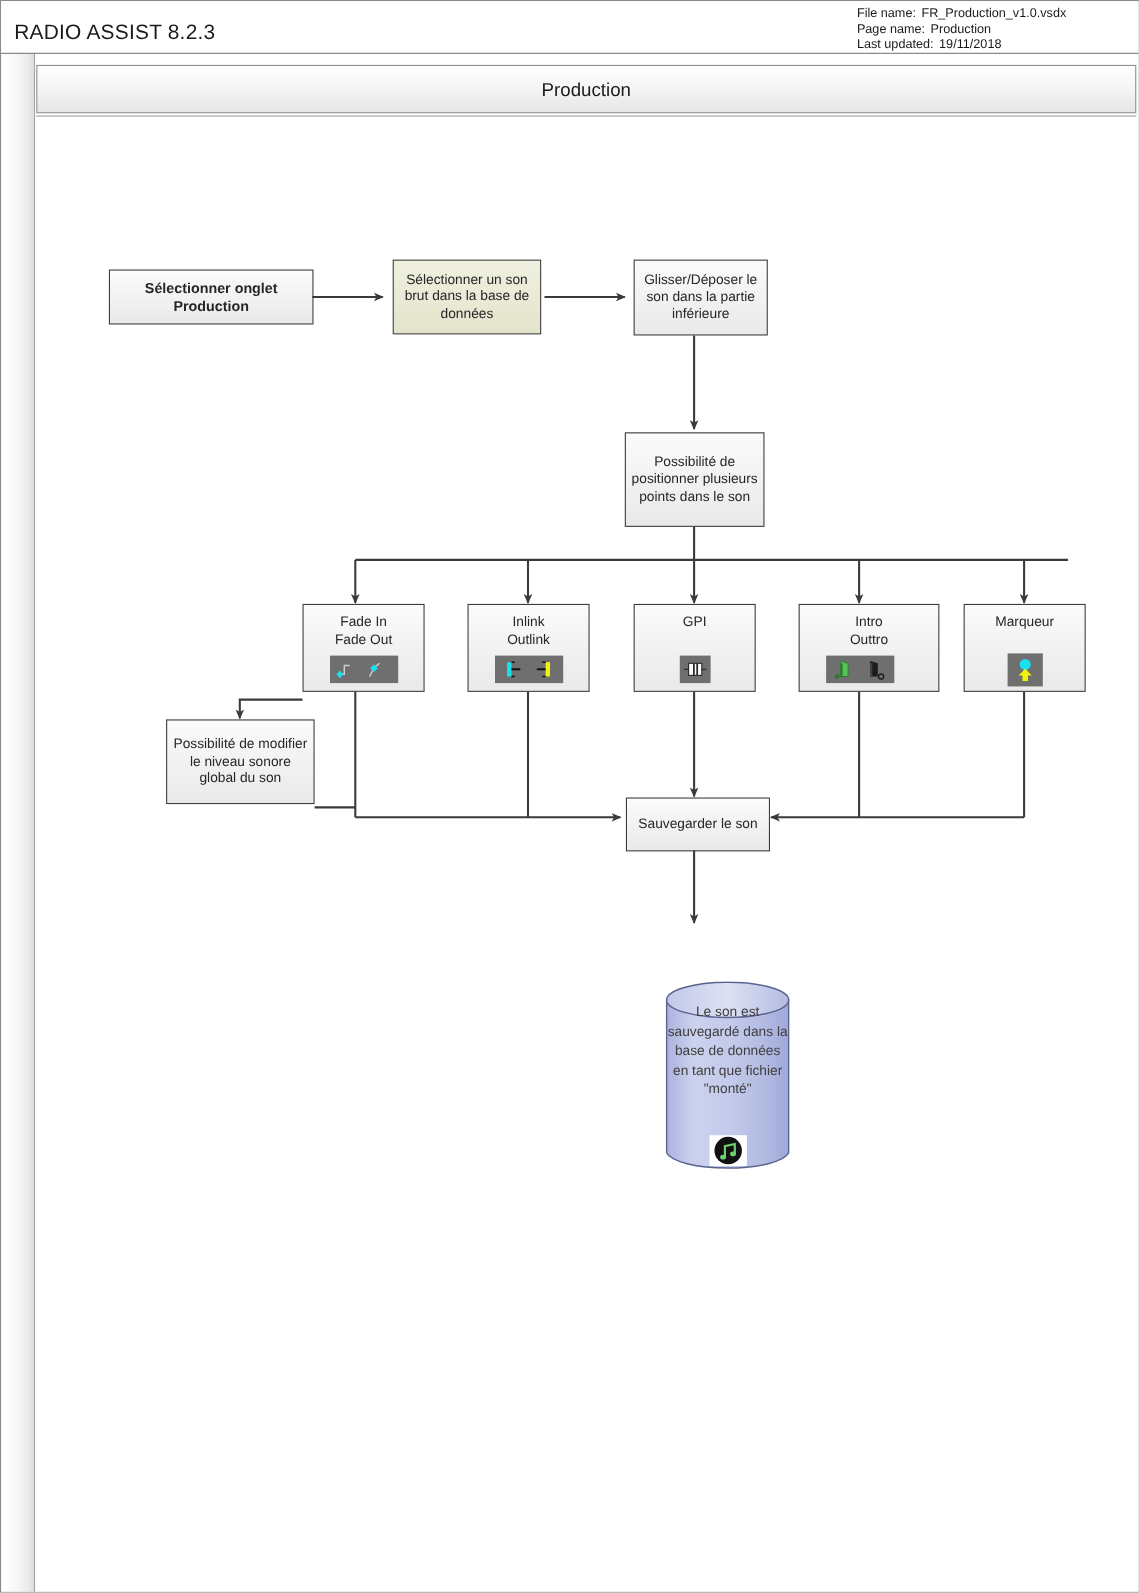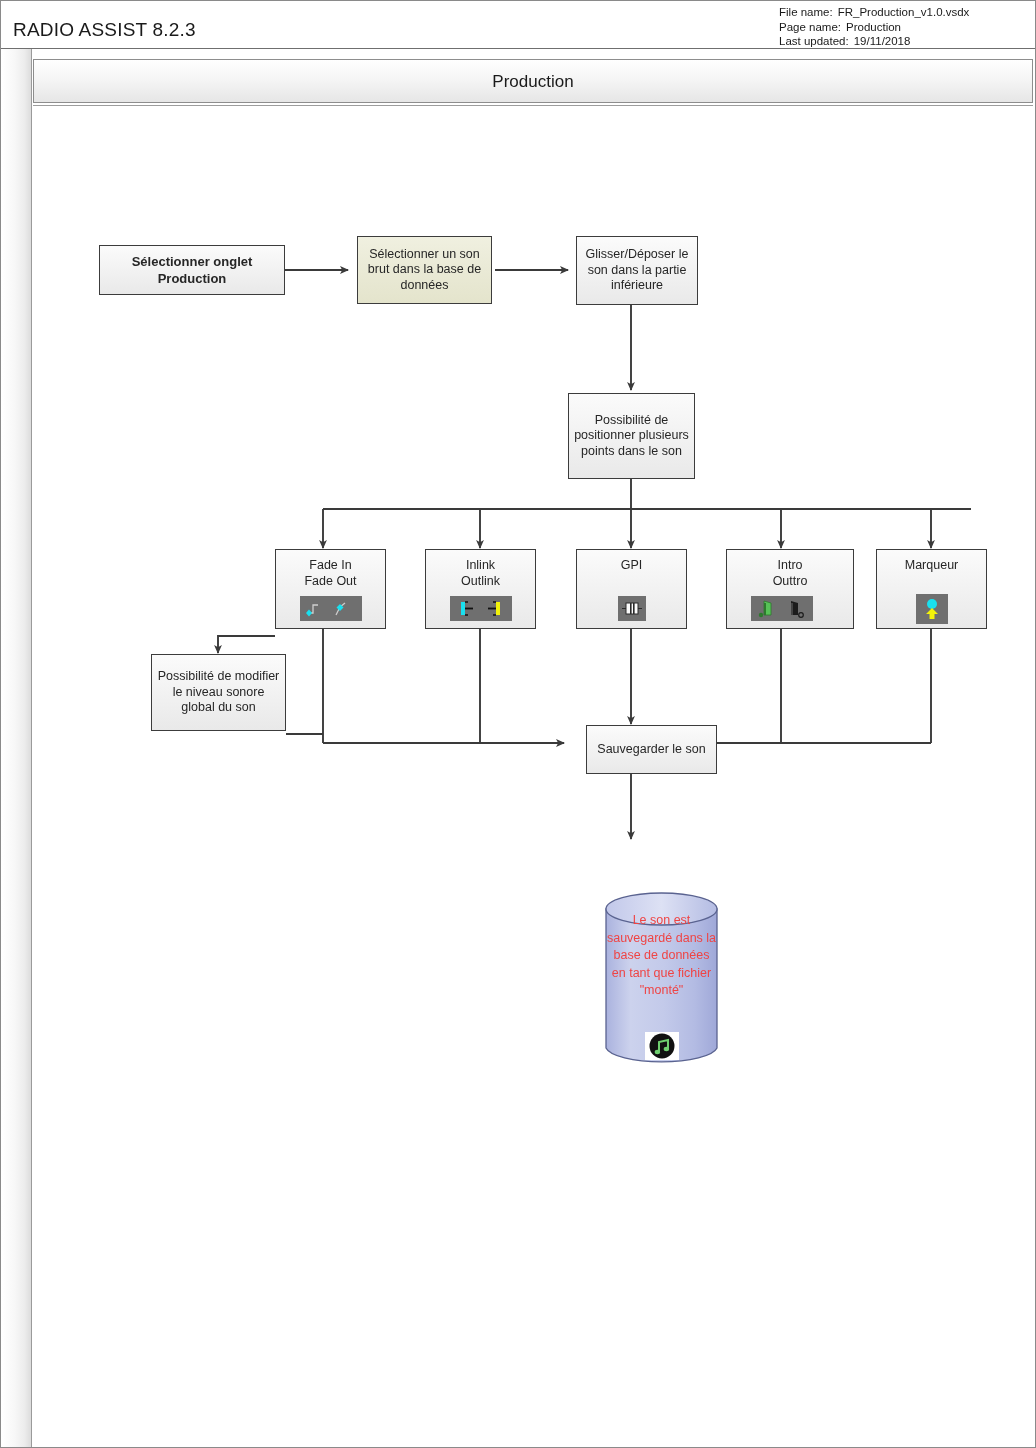--- a/index.html
+++ b/index.html
@@ -135,21 +135,21 @@
     left: 573px; top: 843px;
     width: 113px; height: 173px;
   }
   #db-text {
     position: absolute;
     left: 573px; top: 863px;
     width: 113px;
     text-align: center;
     font-size: 12.5px;
     line-height: 17.5px;
-    color: #ef4444;
+    color: #404040;
   }
   #db-icon {
     position: absolute;
     left: 613px; top: 983px;
     width: 34px; height: 28px;
     background: #ffffff;
     display: flex;
     align-items: center;
     justify-content: center;
   }
@@ -314,21 +314,21 @@
           <circle cx="16" cy="10" r="5" fill="#19e0ef"></circle>
           <path d="M16,14 L22,20 L18.5,20 L18.5,25 L13.5,25 L13.5,20 L10,20 Z" fill="#f2f20a"></path>
         </svg>
       </div>
     </div>
 
     <div class="node" style="left:119px; top:605px; width:135px; height:77px;">
       <span>Possibilité de modifier le niveau sonore global du son</span>
     </div>
 
-    <div class="node" style="left:554px; top:676px; width:131px; height:49px;">
+    <div class="node" style="left:537px; top:676px; width:131px; height:49px;">
       <span>Sauvegarder le son</span>
     </div>
 
     <svg id="db-shape" viewBox="0 0 113 173">
       <defs>
         <linearGradient id="cylgrad" x1="0" y1="0" x2="1" y2="0">
           <stop offset="0%" stop-color="#aab2de"></stop>
           <stop offset="22%" stop-color="#ccd2ed"></stop>
           <stop offset="52%" stop-color="#c3caea"></stop>
           <stop offset="80%" stop-color="#b3bbe3"></stop>

